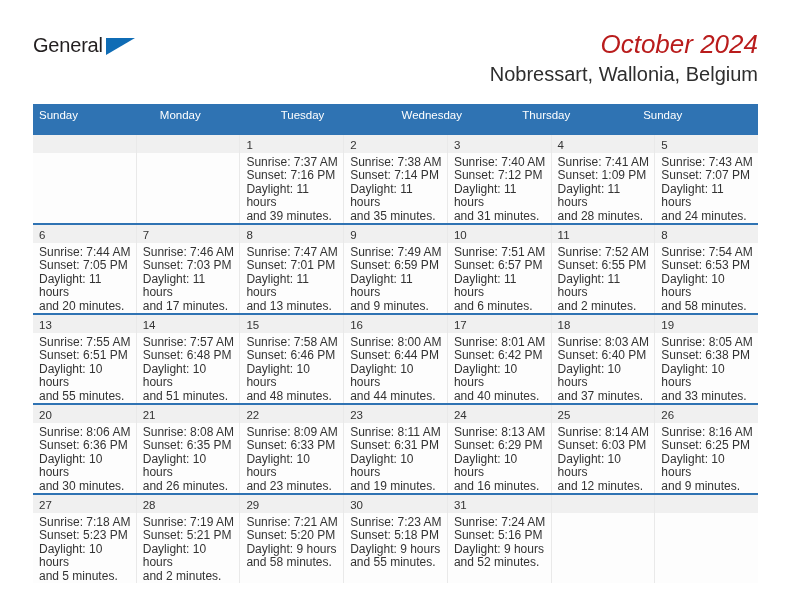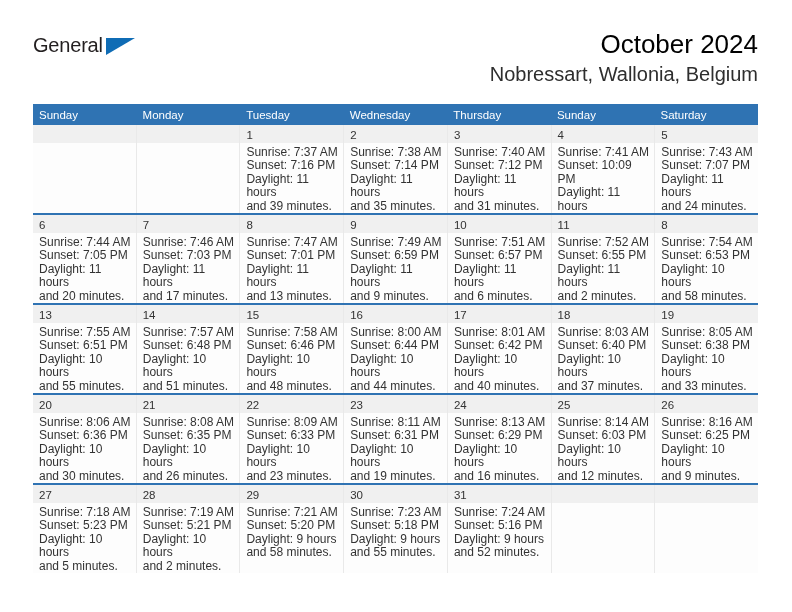--- a/index.html
+++ b/index.html
@@ -69,23 +69,24 @@
 
   .titles {
     position: absolute;
     right: 0;
     top: 0;
     text-align: right;
   }
   .cal-title {
     font-size: 26px;
     font-weight: normal;
-    color: #000000;
+    color: #b91c1c;
     line-height: 32px;
     white-space: nowrap;
+    font-style: italic;
   }
   .cal-subtitle {
     font-size: 20px;
     color: #2e2e2e;
     line-height: 20px;
     margin-top: 4px;
     white-space: nowrap;
   }
 
   
@@ -101,21 +102,21 @@
     background: #2f73b3;
   }
   .weekday {
     flex: 1 1 0;
     min-width: 0;
     color: #ffffff;
     font-size: 11.5px;
     line-height: 20px;
     padding: 1px 0 6px 6px;
     box-sizing: border-box;
-    height: 21px;
+    height: 31px;
   }
 
   .week {
     display: flex;
     border-top: 2px solid #2f73b3;
     background: #fdfdfd;
   }
   .week.first {
     border-top: none;
   }
@@ -180,21 +181,20 @@
   </div>
 
   <div class="calendar">
     <div class="weekdays" id="weekday-row">
         <div class="weekday">Sunday</div>
         <div class="weekday">Monday</div>
         <div class="weekday">Tuesday</div>
         <div class="weekday">Wednesday</div>
         <div class="weekday">Thursday</div>
         <div class="weekday">Sunday</div>
-        <div class="weekday">Saturday</div>
       </div>
     <div id="weeks-container">
         <div class="week first">
           <div class="daycell empty">
             <div class="daynum-band"><span class="daynum"></span></div>
             <div class="dayinfo"></div>
           </div>
           <div class="daycell empty">
             <div class="daynum-band"><span class="daynum"></span></div>
             <div class="dayinfo"></div>
@@ -223,21 +223,21 @@
               <div>Sunrise: 7:40 AM</div>
               <div>Sunset: 7:12 PM</div>
               <div>Daylight: 11 hours</div>
               <div>and 31 minutes.</div>
             </div>
           </div>
           <div class="daycell">
             <div class="daynum-band"><span class="daynum">4</span></div>
             <div class="dayinfo">
               <div>Sunrise: 7:41 AM</div>
-              <div>Sunset: 10:09 PM</div>
+              <div>Sunset: 1:09 PM</div>
               <div>Daylight: 11 hours</div>
               <div>and 28 minutes.</div>
             </div>
           </div>
           <div class="daycell">
             <div class="daynum-band"><span class="daynum">5</span></div>
             <div class="dayinfo">
               <div>Sunrise: 7:43 AM</div>
               <div>Sunset: 7:07 PM</div>
               <div>Daylight: 11 hours</div>

